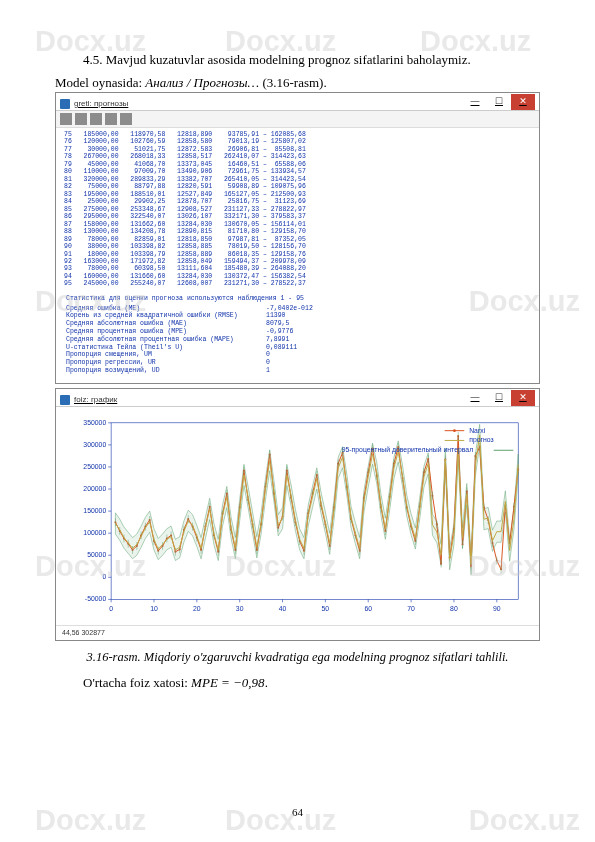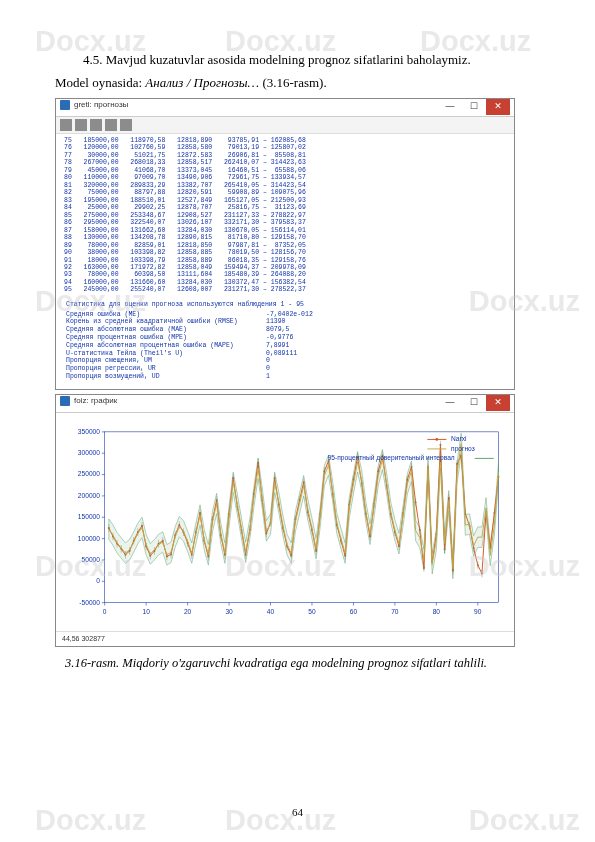--- a/index.html
+++ b/index.html
@@ -27,41 +27,42 @@
   .wm-mid-right { top: 285px; right: 15px; }
   .wm-low-left { top: 550px; left: 35px; }
   .wm-low-center { top: 550px; left: 225px; }
   .wm-low-right { top: 550px; right: 15px; }
   .wm-bot-left { bottom: 5px; left: 35px; }
   .wm-bot-center { bottom: 5px; left: 225px; }
   .wm-bot-right { bottom: 5px; right: 15px; }
 
   .content {
     position: relative;
-    padding: 50px 80px 20px 55px;
+    padding: 50px 55px 20px 55px;
     font-size: 13px;
     line-height: 1.5;
   }
   .para1 { text-indent: 28px; margin-bottom: 3px; }
-  .para2 { margin-bottom: 6px; }
+  .para2 { }
   .italic { font-style: italic; }
 
   .window {
     border: 1px solid #888;
     margin-bottom: 4px;
     background: #fff;
   }
   .titlebar {
     background: #ffffff;
     height: 18px;
     display: flex;
-    align-items: flex-start;
+    align-items: flex-end;
     justify-content: space-between;
     border-bottom: 1px solid #ccc;
     padding: 0 4px;
+    text-decoration: underline;
   }
   .title-left {
     display: flex;
     align-items: center;
     gap: 4px;
     font-size: 8px;
     color: #333;
     font-family: Arial, sans-serif;
   }
   .title-controls {
@@ -122,20 +123,21 @@
   .chart-area {
     padding: 6px;
     position: relative;
     height: 218px;
   }
   svg.chart { width: 100%; height: 100%; }
   .axis-text { font-size: 7px; fill: #1133aa; font-family: Arial, sans-serif; }
   .legend-text { font-size: 7px; fill: #1133aa; font-family: Arial, sans-serif; }
 
   .caption {
+    text-align: center;
     font-style: italic;
     font-size: 12.5px;
     margin: 8px 10px 6px 10px;
     line-height: 1.4;
   }
   .mpe-line {
     text-indent: 28px;
     font-size: 13px;
     margin-top: 4px;
   }
@@ -487,15 +489,19 @@
             <text x="280" y="40" class="legend-text" text-anchor="start">95-процентный доверительный интервал</text>
             <line x1="435" y1="38" x2="455" y2="38" stroke="#5aa06e" stroke-width="1"></line>
           </g>
       </svg>
     </div>
     <div style="font-size:7px;padding:2px 6px;color:#333;font-family:Arial,sans-serif;border-top:1px solid #ddd">44,56 302877</div>
   </div>
 
   <p class="caption">3.16-rasm. Miqdoriy o'zgaruvchi kvadratiga ega modelning prognoz sifatlari tahlili.</p>
 
+  <p class="mpe-line">
+    <span>O'rtacha foiz xatosi: </span>
+    <span class="italic">MPE = −0,98</span>.
+  </p>
 </div>
 
 <div class="page-num">64</div>
 
 </body></html>

